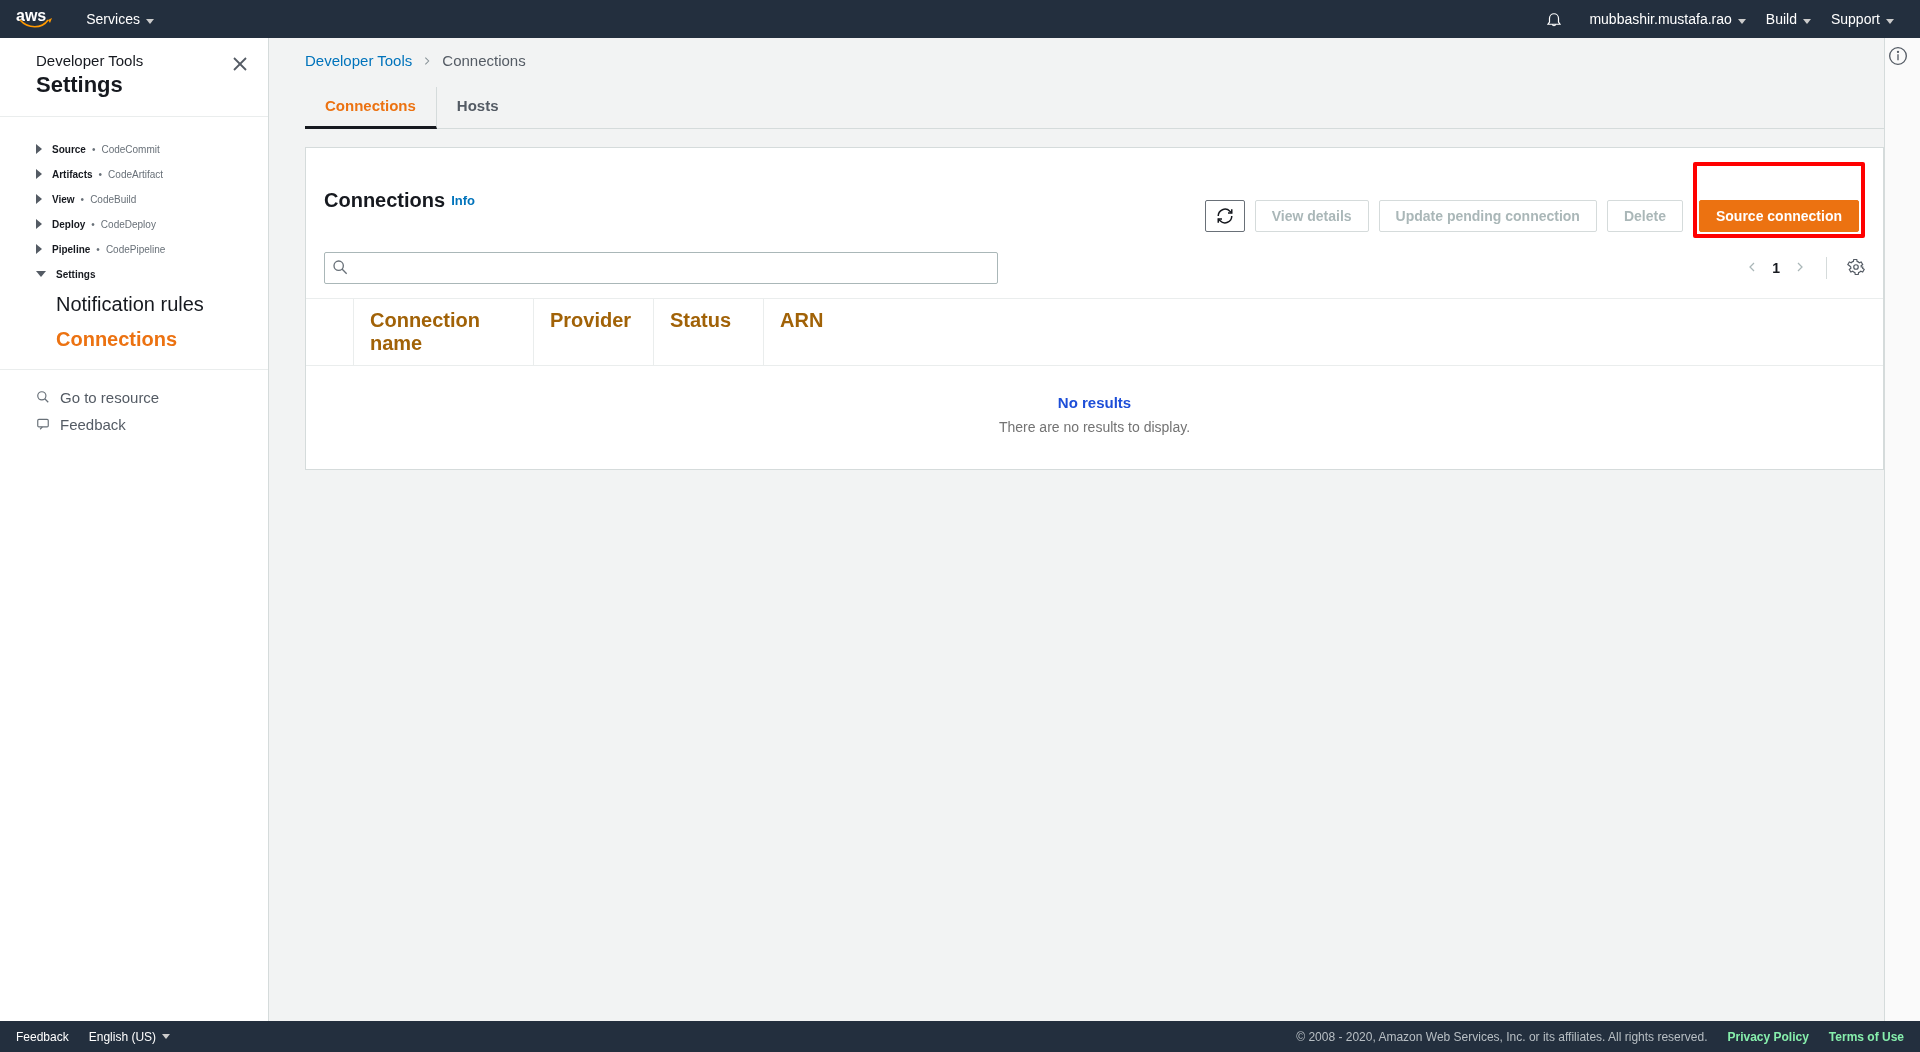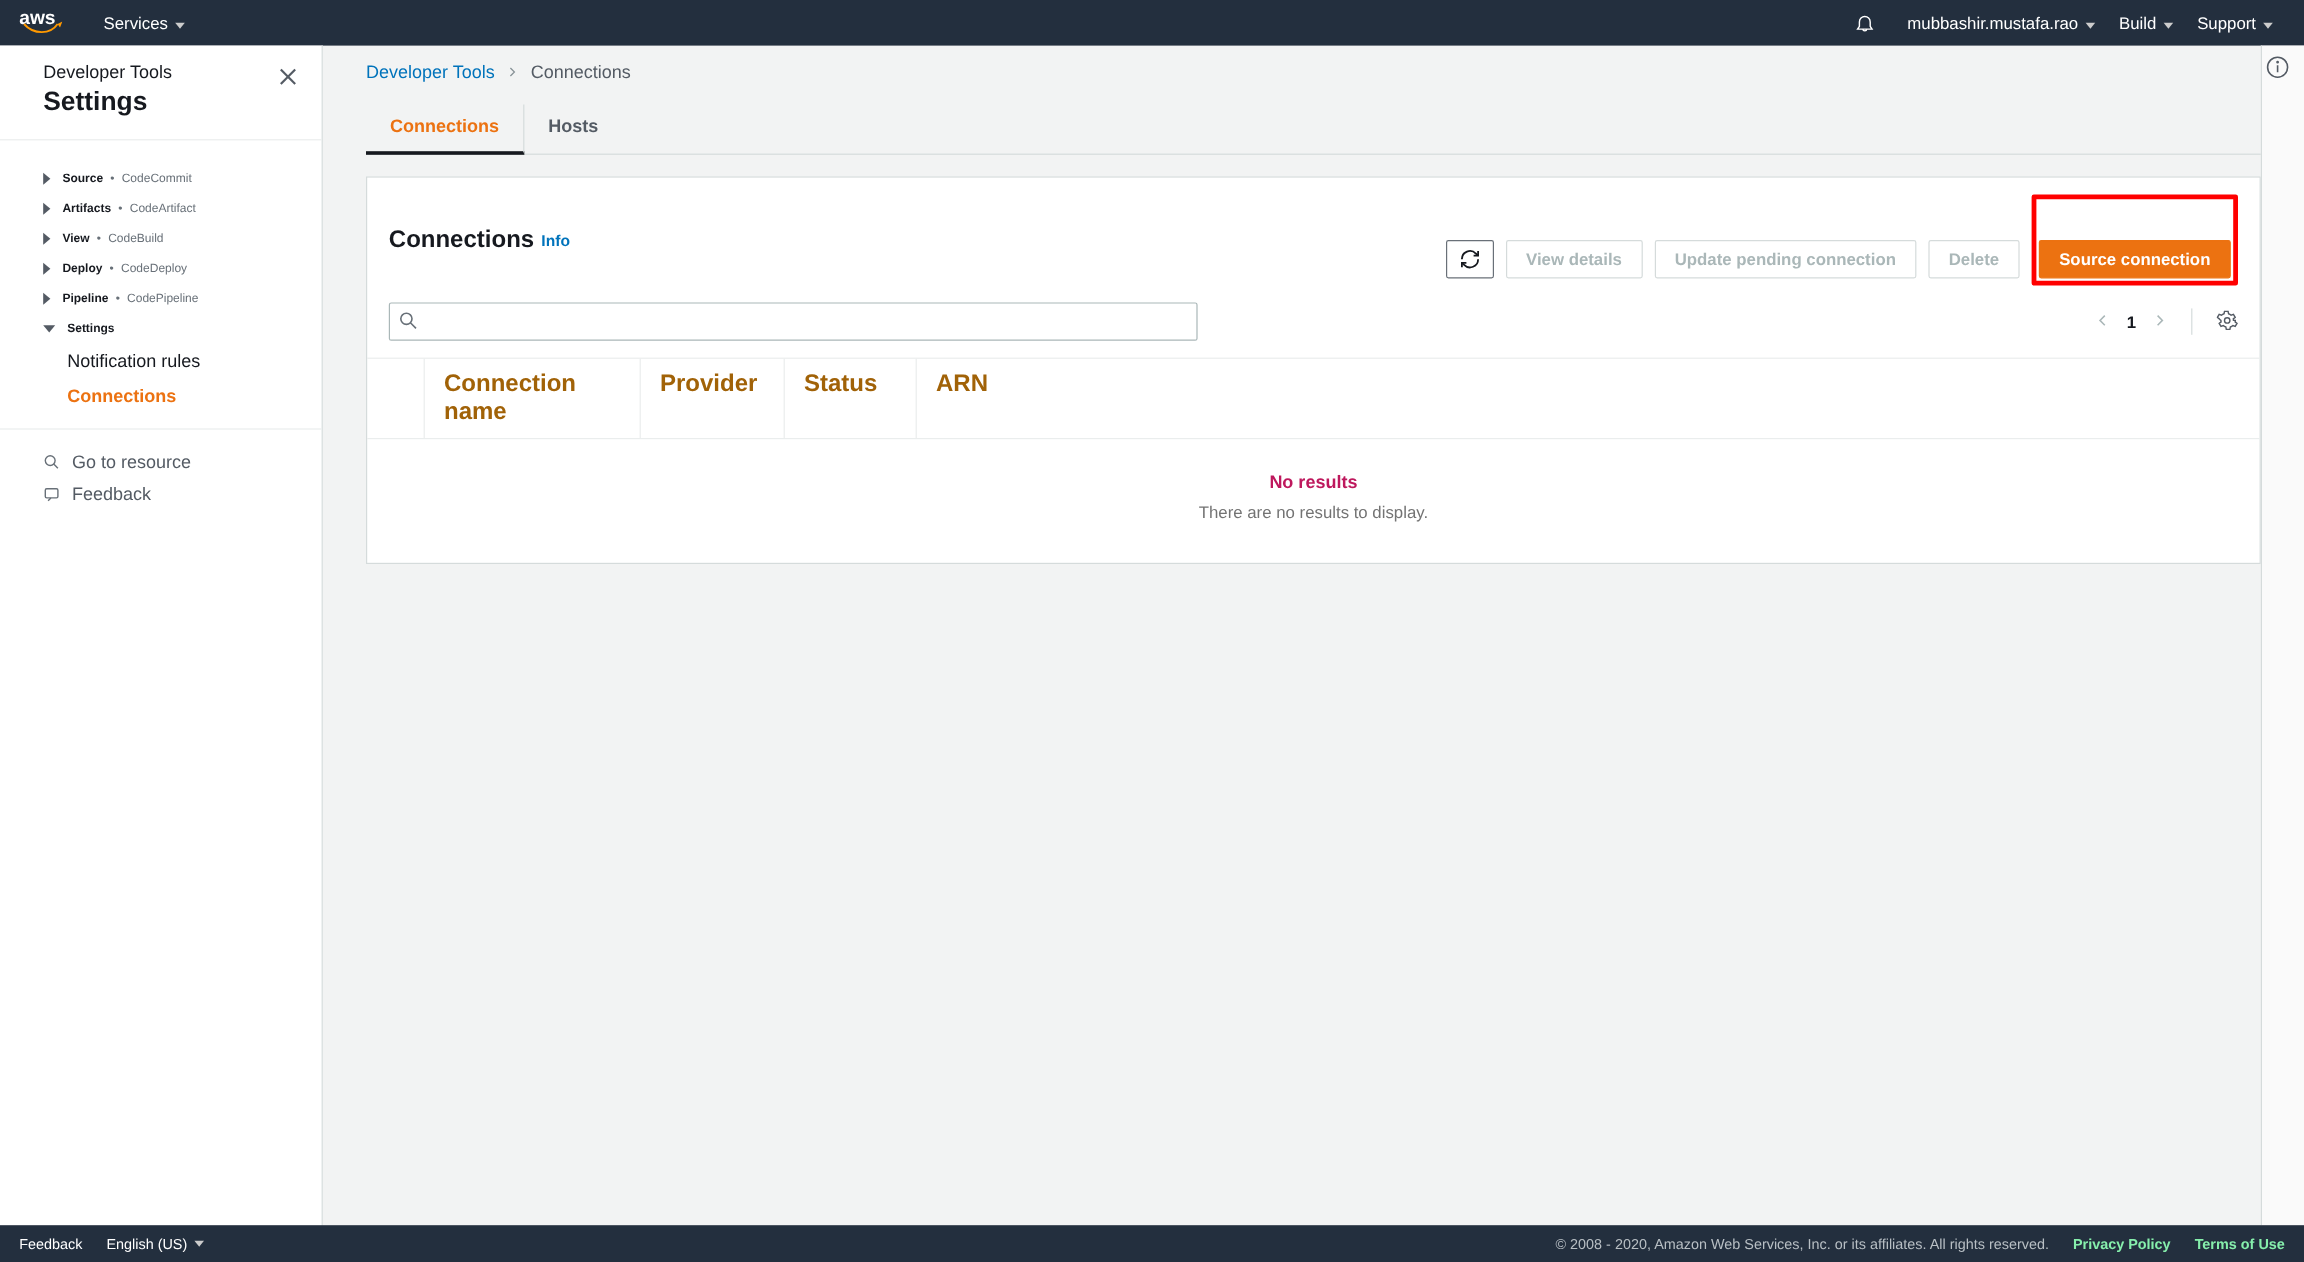--- a/index.html
+++ b/index.html
@@ -127,21 +127,21 @@
 .tri-down {
   width:0;height:0;
   border-left:5px solid transparent;
   border-right:5px solid transparent;
   border-top:6px solid #545b64;
   display:inline-block;
   margin-right:10px;
 }
 .sub-item {
   padding: 6px 12px 6px 56px;
-  font-size: 15px;
+  font-size: 20px;
   cursor: pointer;
 }
 .sub-item.active { color:#ec7211; font-weight:600;}
 .util-list { list-style:none; padding: 8px 0;}
 .util-row {
   display:flex; align-items:center;
   padding: 5px 12px 5px 36px;
   color:#545b64;
   cursor:pointer;
   font-size:15px;
@@ -283,21 +283,21 @@
 .th.c1{width:180px;}
 .th.c2{width:120px;}
 .th.c3{width:110px;}
 .th.c4{flex:1;}
 
 .empty-state {
   text-align:center;
   padding: 28px 10px 34px 10px;
   border-bottom:1px solid #eaeded0;
 }
-.empty-state .t { font-weight:700; font-size:15px; color:#be185d; margin-bottom:8px;}
+.empty-state .t { font-weight:700; font-size:15px; color:#1d4ed8; margin-bottom:8px;}
 .empty-state .s { color:#737373;}
 
 
 .info-icon {
   position:absolute;
   top:46px; right:12px;
   color:#545b64;
   cursor:pointer;
 }
 .right-scroll{

